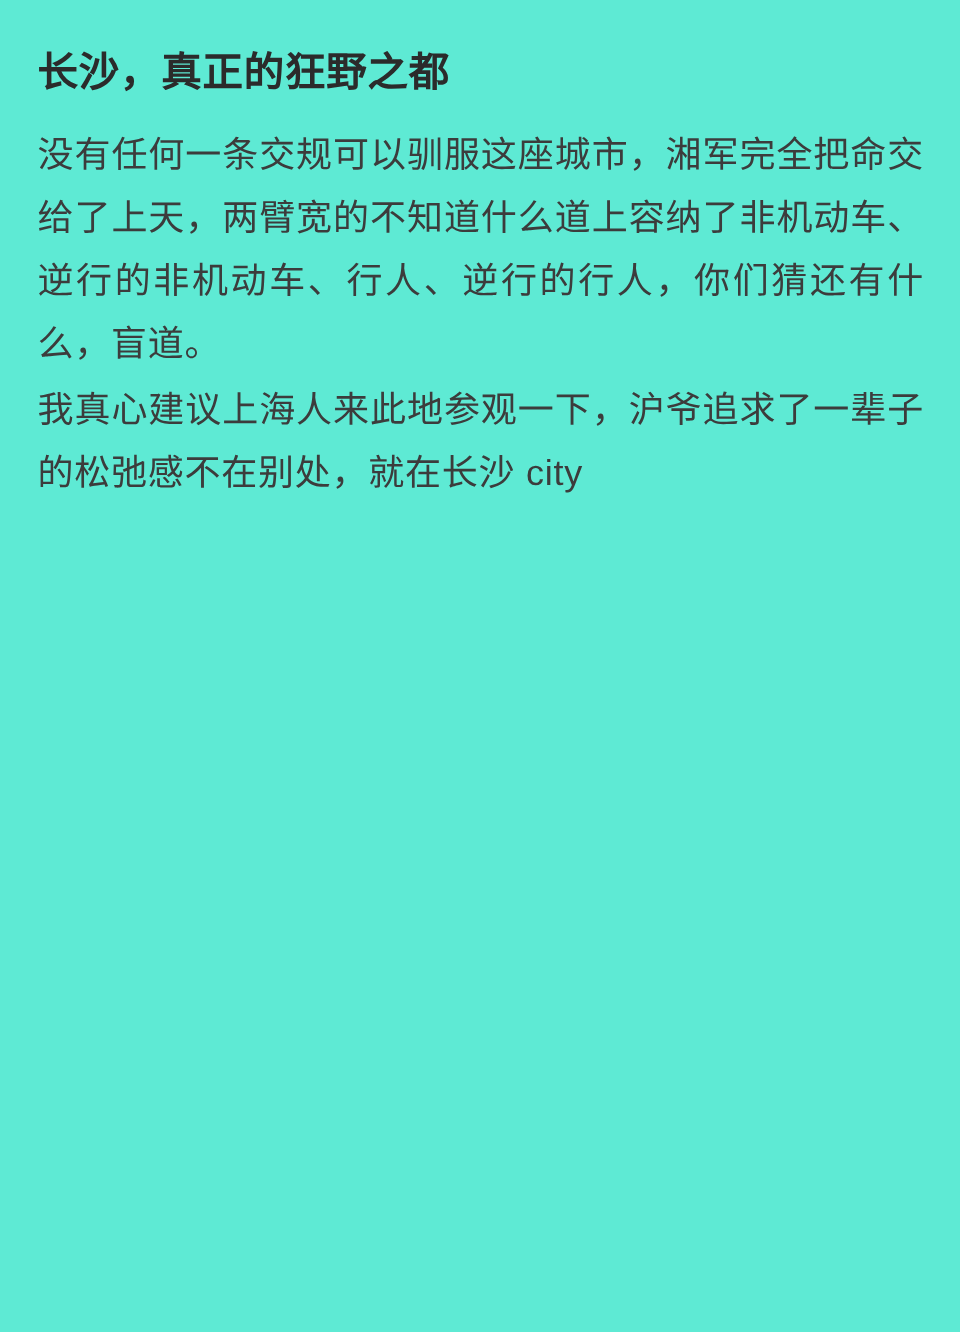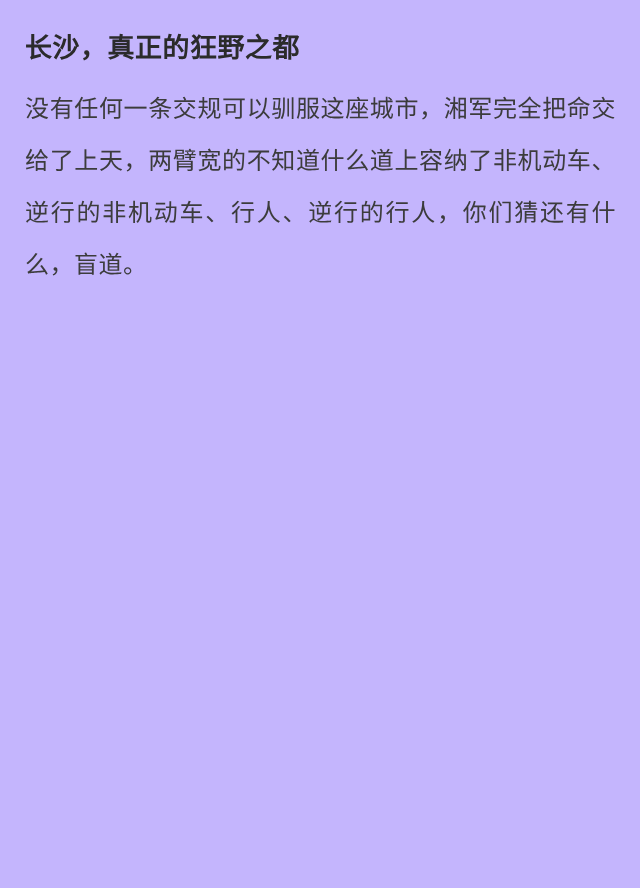--- a/index.html
+++ b/index.html
@@ -3,47 +3,48 @@
 <meta charset="utf-8">
 <style>
   * { margin: 0; padding: 0; box-sizing: border-box; }
   html, body {
     background: #ffffff;
     font-family: "Liberation Sans", "DejaVu Sans", sans-serif;
   }
   .page {
     width: 640px;
     height: 888px;
-    background: #c4b5fd;
+    background: #5eead4;
     overflow: hidden;
   }
   .article {
     padding: 28px 24px 0 25px;
   }
   .post-title {
     font-size: 27px;
     font-weight: 700;
     color: #2b2b2b;
     line-height: 40px;
     letter-spacing: 0.5px;
     margin-bottom: 15px;
   }
   .post-paragraph {
     font-size: 24px;
     font-weight: 400;
     color: #3c3c3c;
-    line-height: 52px;
+    line-height: 42px;
     letter-spacing: 0.5px;
     margin: 0 0 2px 0;
     text-align: justify;
     text-justify: inter-ideograph;
     word-break: break-all;
   }
 </style>
 </head>
 <body>
 
 <div class="page">
   <div class="article">
     <h1 class="post-title">长沙，真正的狂野之都</h1>
     <p class="post-paragraph">没有任何一条交规可以驯服这座城市，湘军完全把命交给了上天，两臂宽的不知道什么道上容纳了非机动车、逆行的非机动车、行人、逆行的行人，你们猜还有什么，盲道。</p>
+    <p class="post-paragraph">我真心建议上海人来此地参观一下，沪爷追求了一辈子的松弛感不在别处，就在长沙 city</p>
   </div>
 </div>
 
 </body></html>

